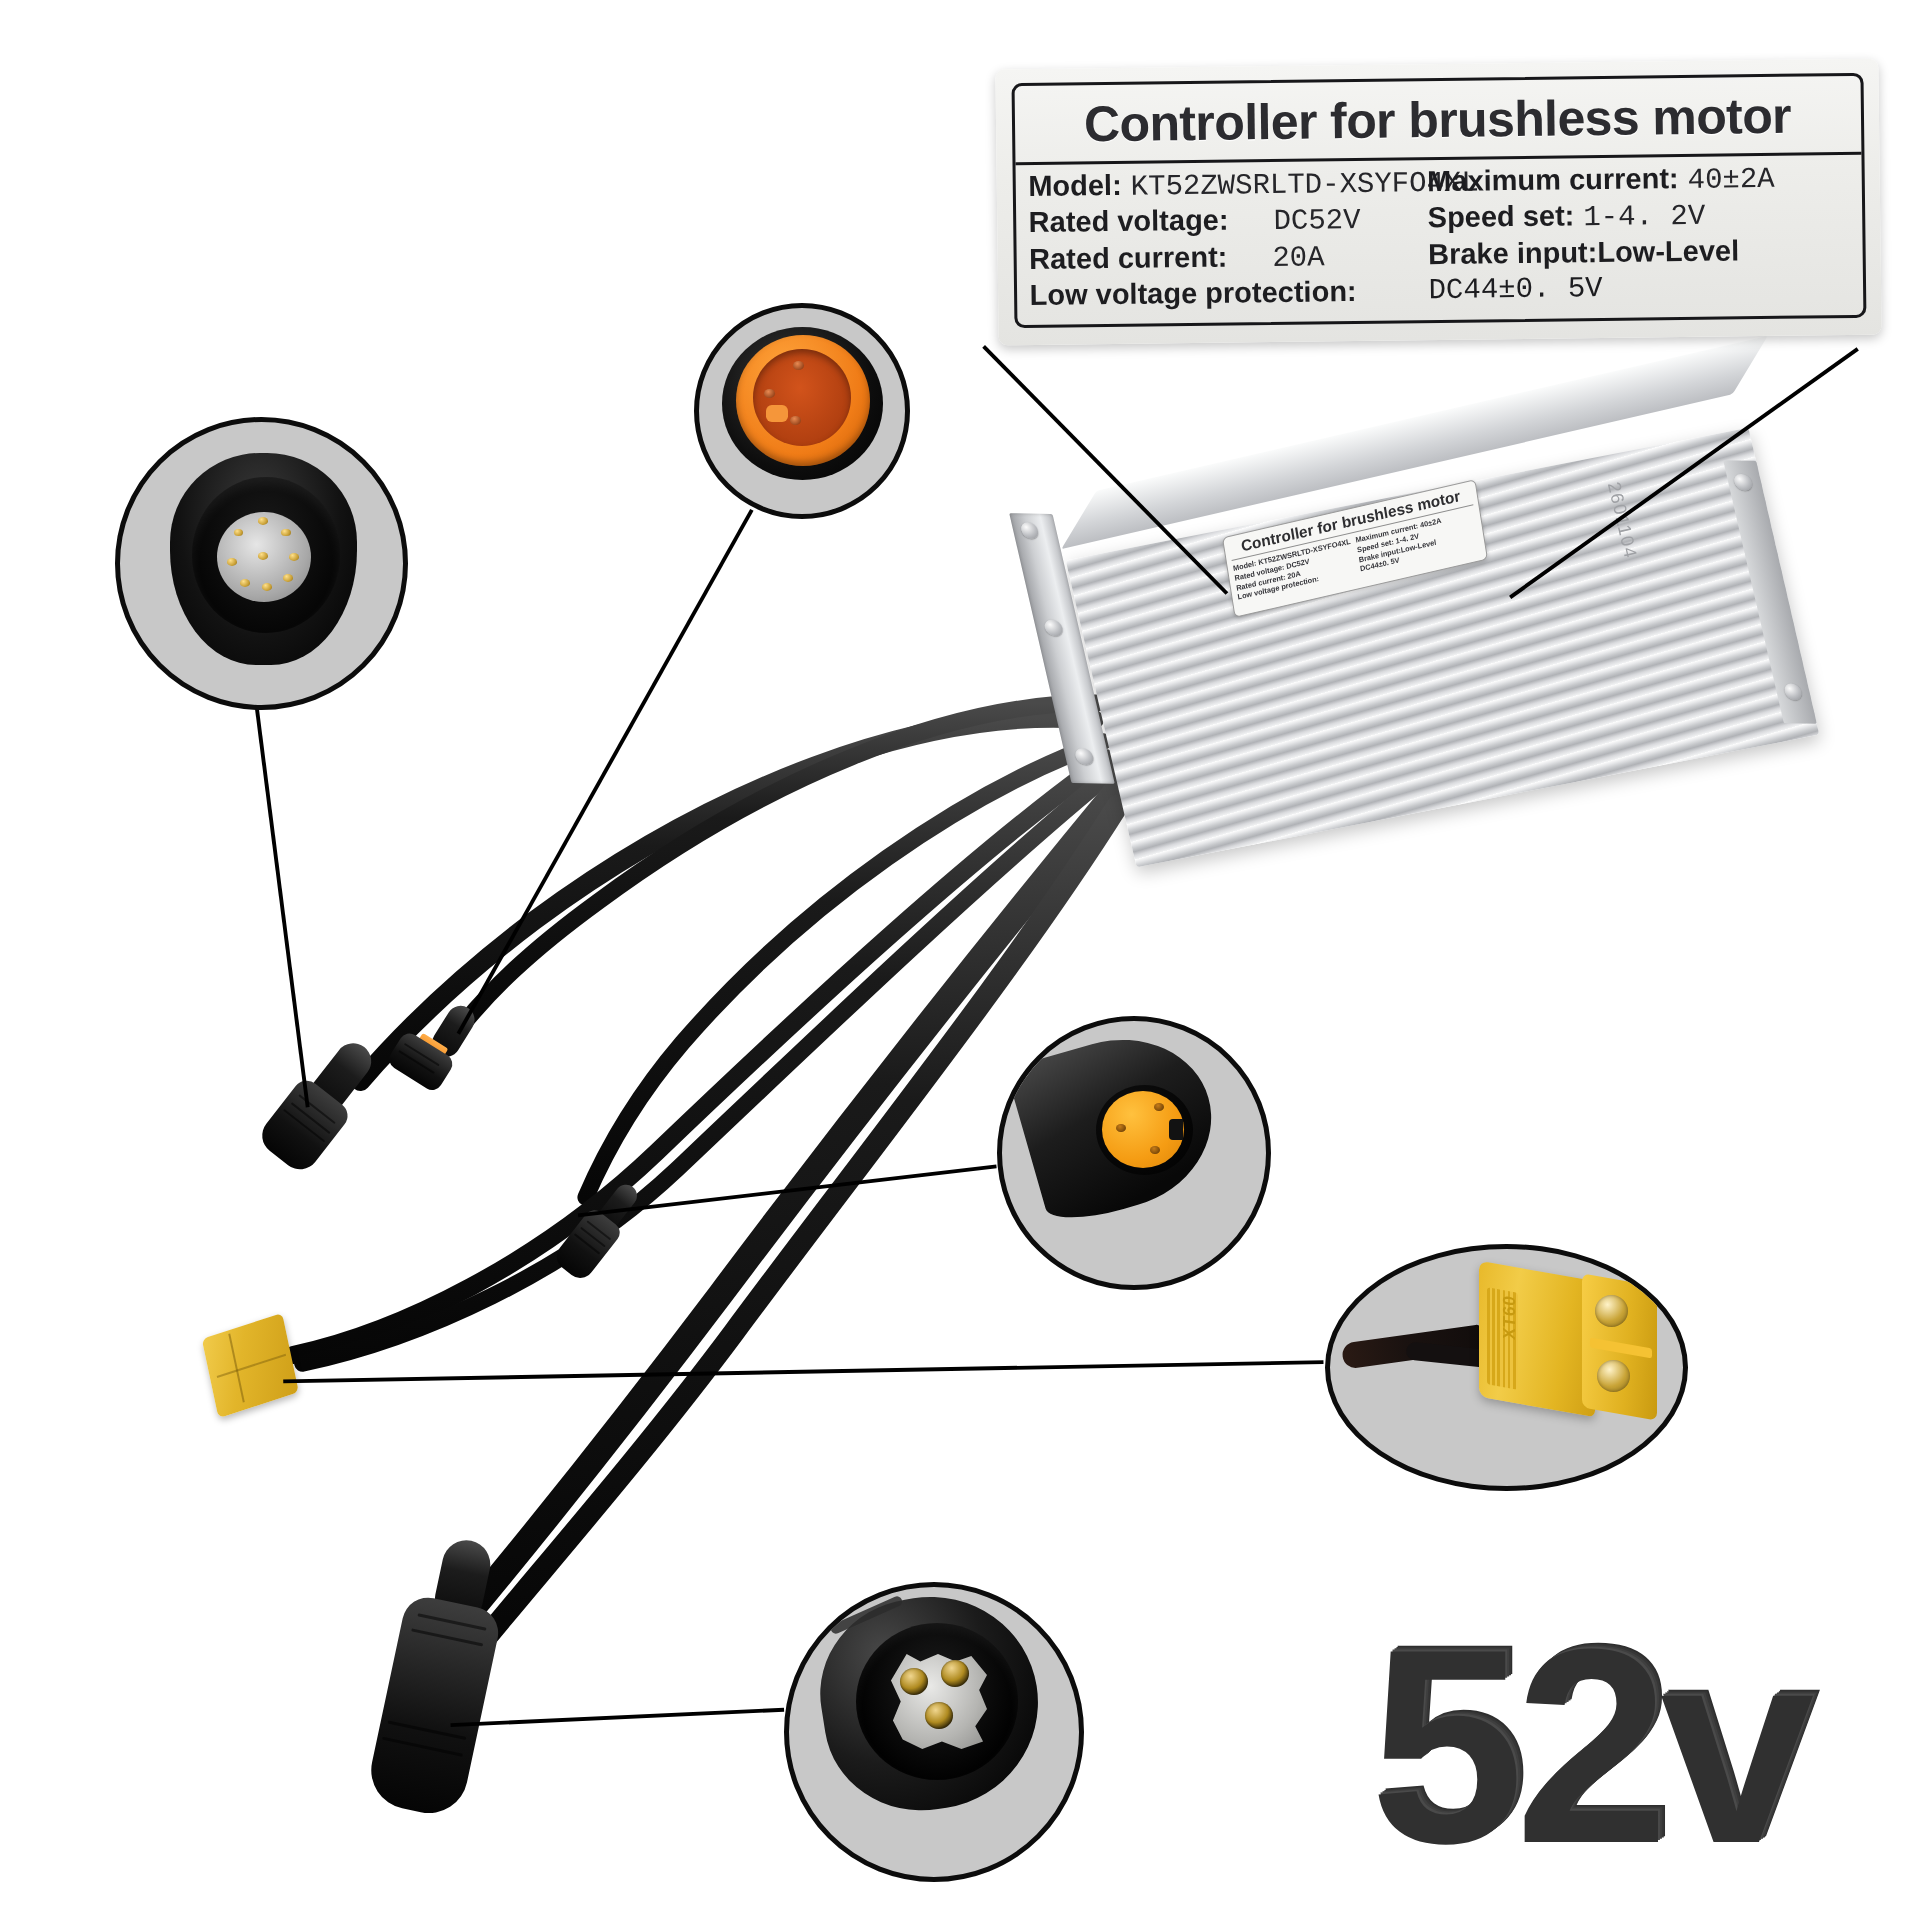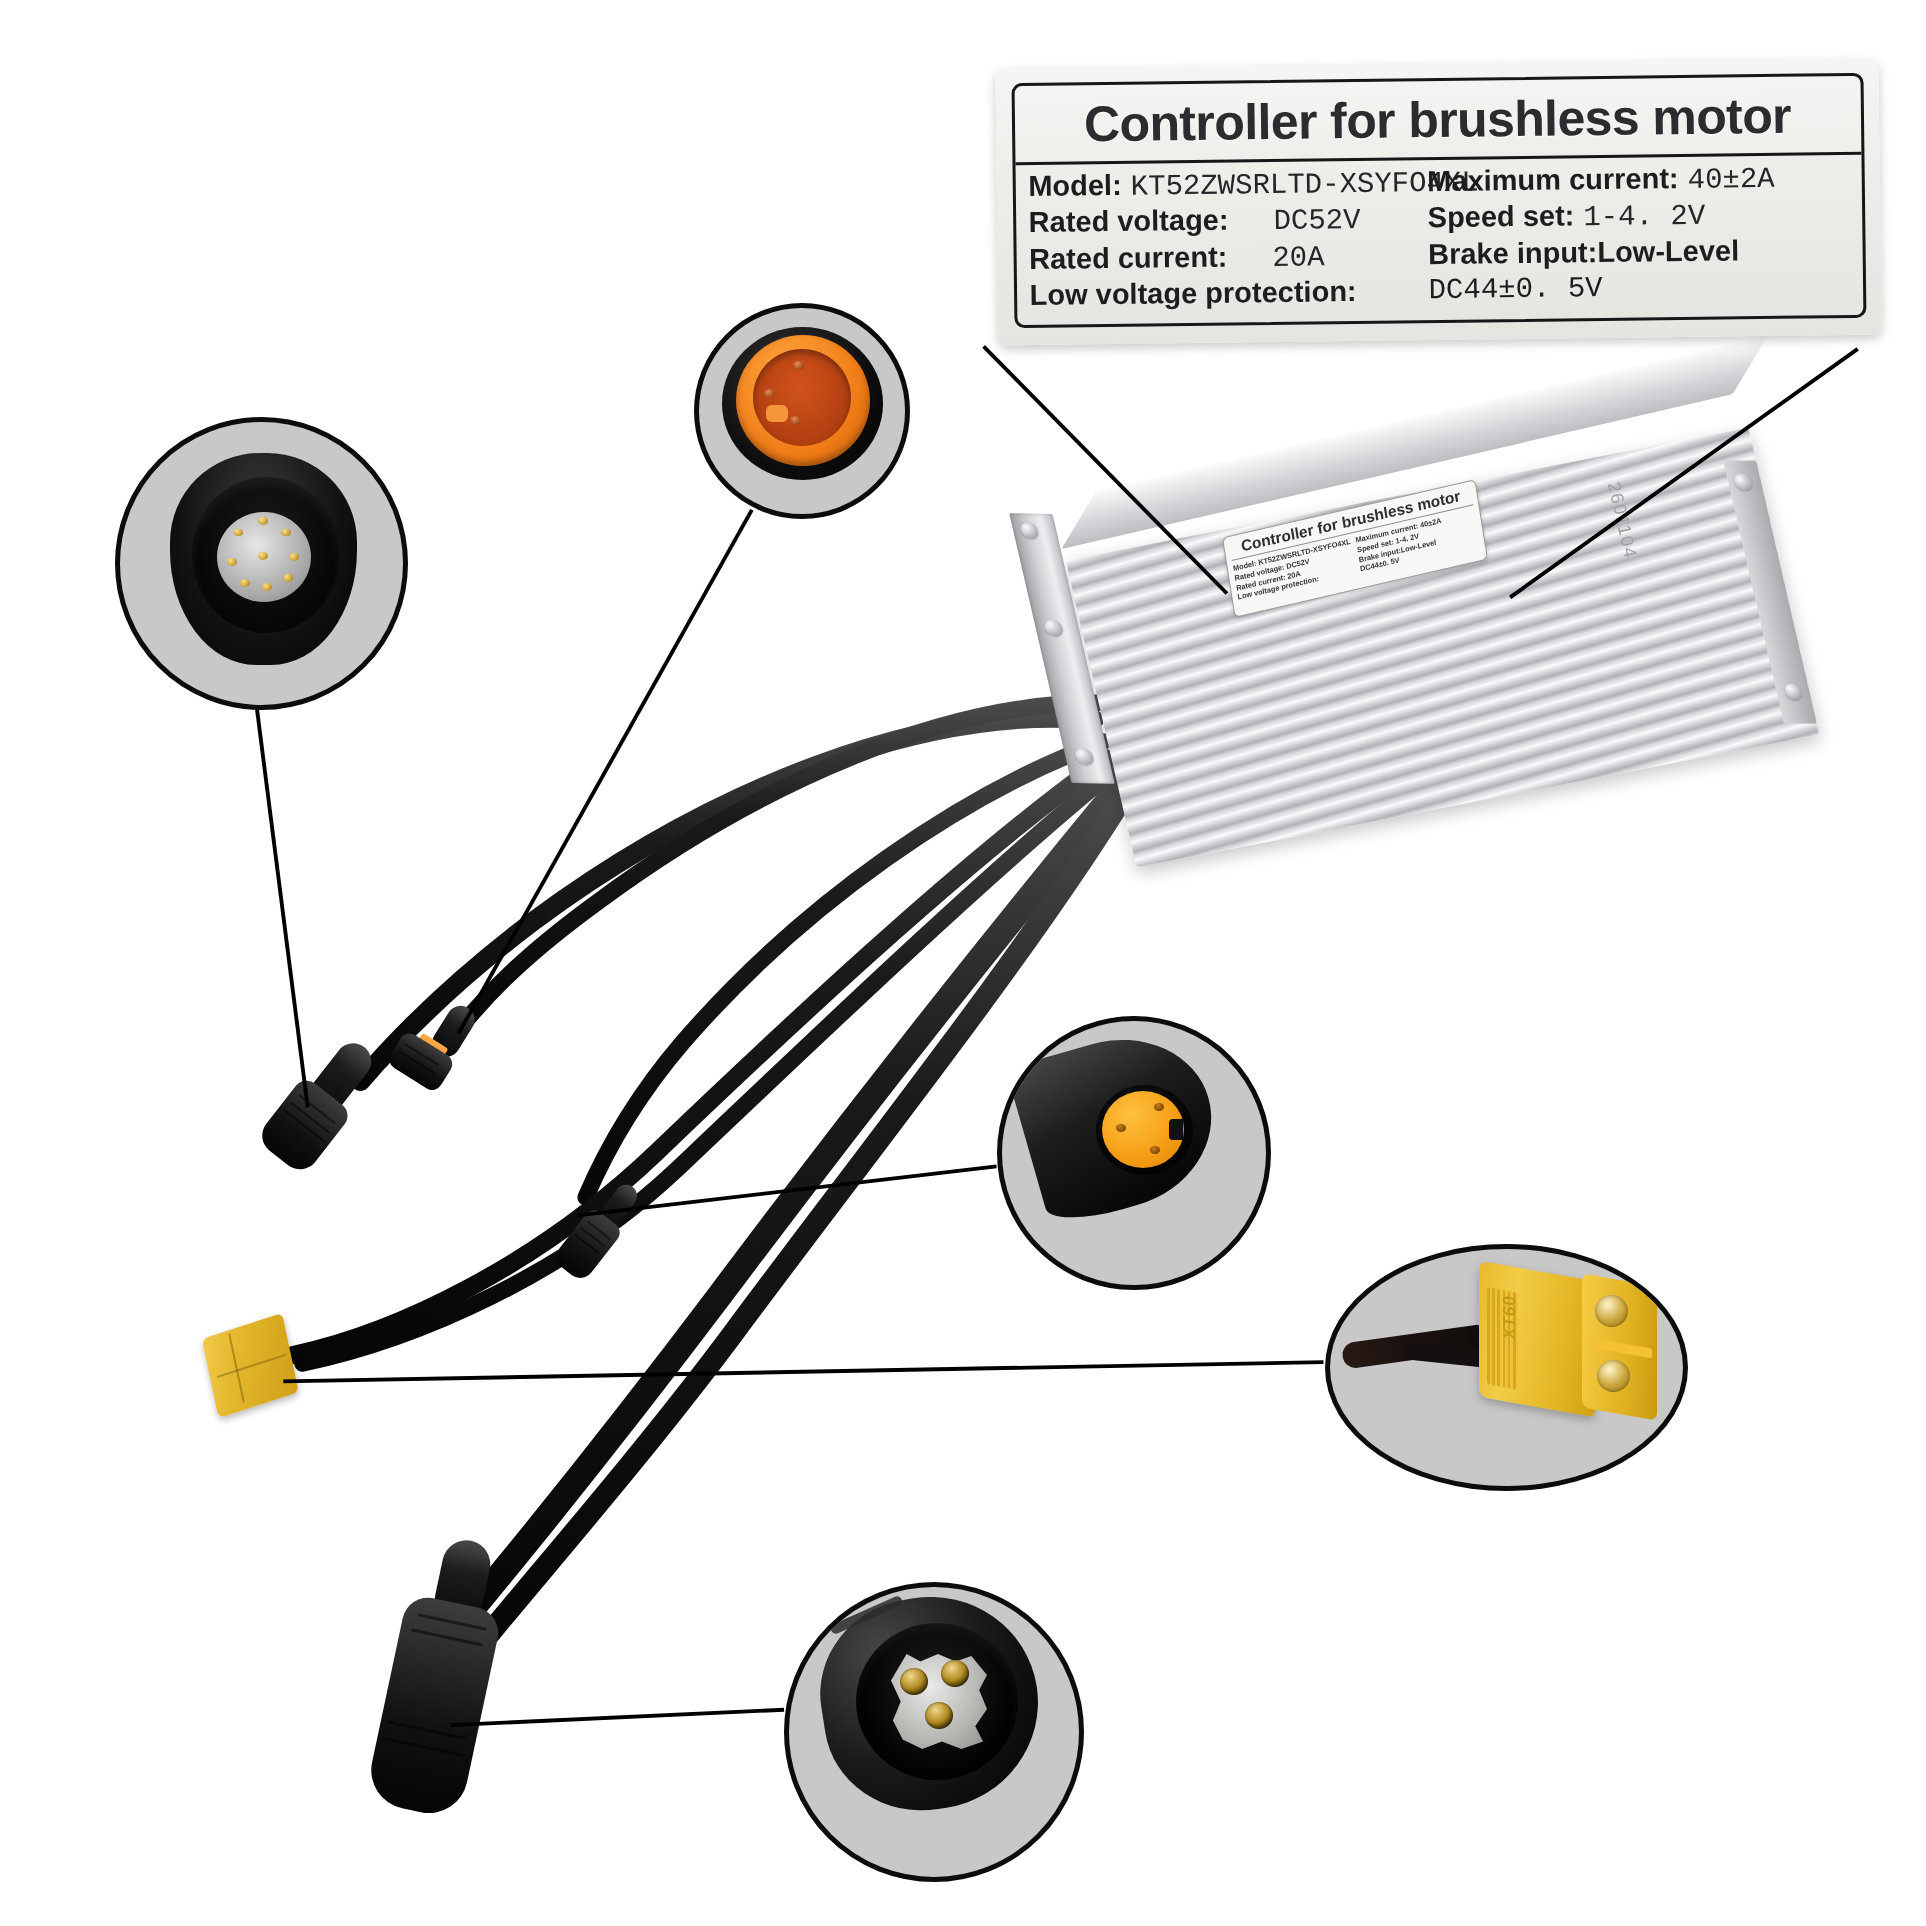--- a/index.html
+++ b/index.html
@@ -507,15 +507,16 @@
       <div class="mshell"></div>
       <div class="thread"></div>
       <div class="mring"></div>
       <div class="mcore"></div>
       <div class="msock" style="left:111px;top:81px;"></div>
       <div class="msock" style="left:152px;top:73px;"></div>
       <div class="msock" style="left:136px;top:115px;"></div>
     </div>
   </div>
 
+  <div class="mark52">52v</div>
 
 </div>
 
 
 </body></html>

